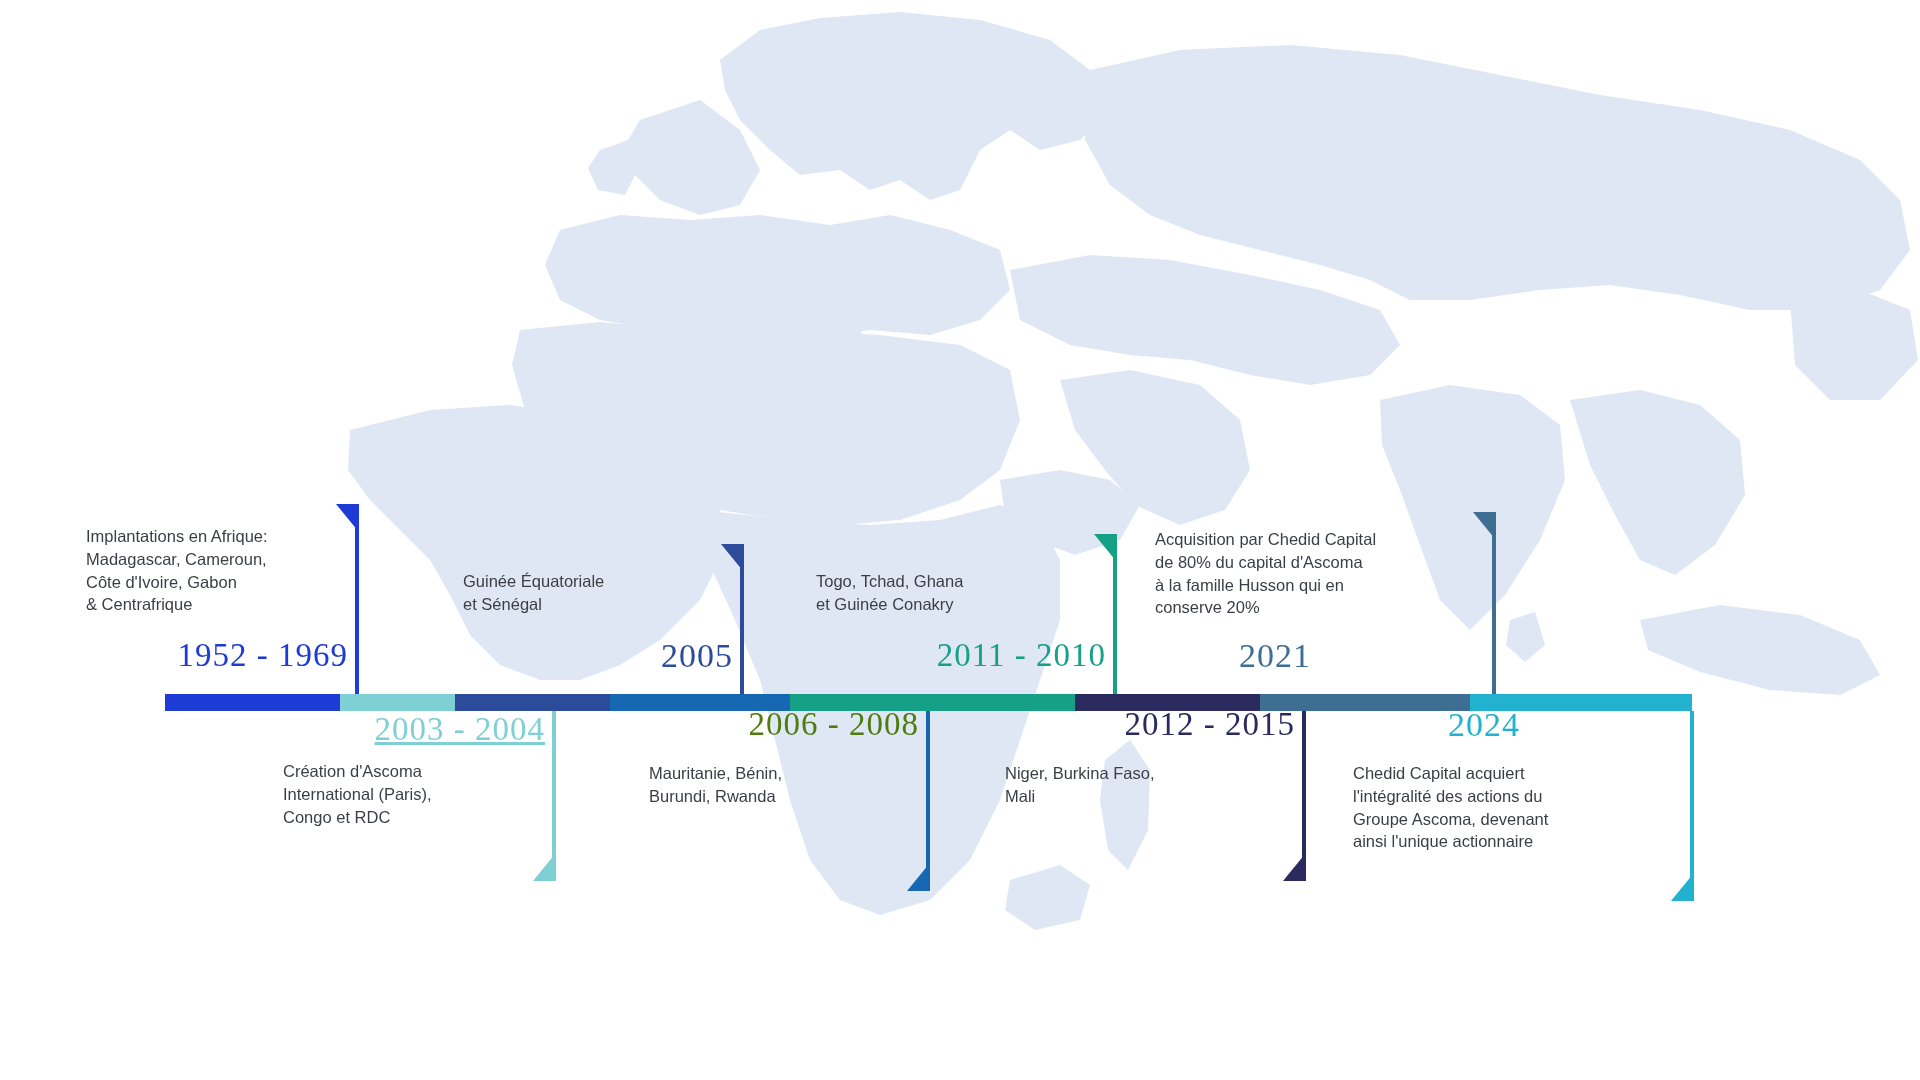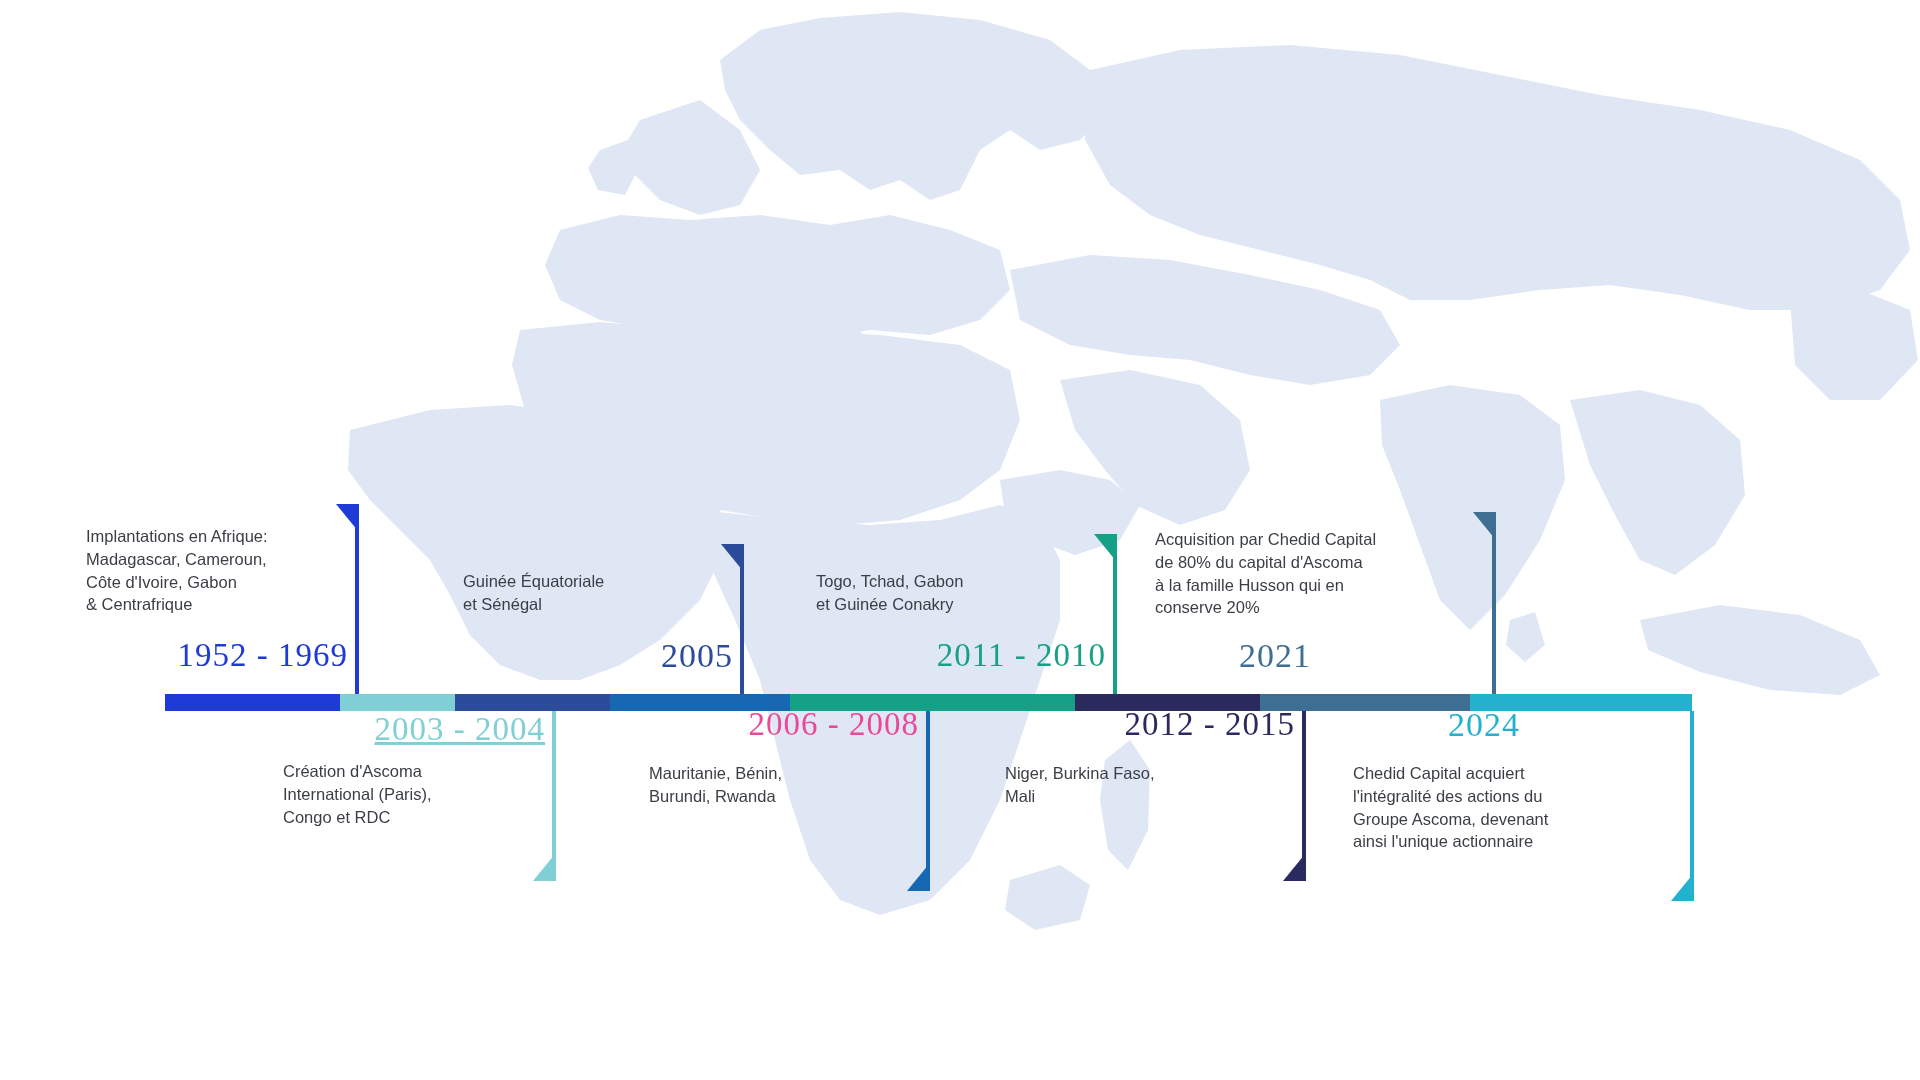--- a/index.html
+++ b/index.html
@@ -145,29 +145,29 @@
       <div class="ms" style="left: 0px; top: 0px;">
         <div class="stem" style="left: 740px; background: rgb(44, 75, 155); top: 544px; height: 150px;"></div>
         <div class="flag" style="left: 721px; top: 544px; border-right: 22px solid rgb(44, 75, 155); border-bottom: 27px solid transparent; width: 0px; height: 0px;"></div>
         <div class="year" style="color: rgb(44, 75, 155); top: 637px; left: 313px; width: 420px; text-align: right;">2005</div>
         <div class="desc" style="top: 570px; left: 463px; width: 270px;">Guinée Équatoriale
 et Sénégal</div>
       </div>
       <div class="ms" style="left: 0px; top: 0px;">
         <div class="stem" style="left: 926px; background: rgb(22, 104, 179); top: 711px; height: 180px;"></div>
         <div class="flag" style="left: 907px; top: 864px; border-right: 22px solid rgb(22, 104, 179); border-top: 27px solid transparent; width: 0px; height: 0px;"></div>
-        <div class="year sm" style="color: #ec4899; top: 706px; left: 499px; width: 420px; text-align: right;">2006 - 2008</div>
+        <div class="year sm" style="color: #4d7c0f; top: 706px; left: 499px; width: 420px; text-align: right;">2006 - 2008</div>
         <div class="desc" style="top: 762px; left: 649px; width: 270px;">Mauritanie, Bénin,
 Burundi, Rwanda</div>
       </div>
       <div class="ms" style="left: 0px; top: 0px;">
         <div class="stem" style="left: 1113px; background: rgb(22, 160, 133); top: 534px; height: 160px;"></div>
         <div class="flag" style="left: 1094px; top: 534px; border-right: 22px solid rgb(22, 160, 133); border-bottom: 27px solid transparent; width: 0px; height: 0px;"></div>
         <div class="year sm" style="color: rgb(22, 160, 133); top: 637px; left: 686px; width: 420px; text-align: right;">2011 - 2010</div>
-        <div class="desc" style="top: 570px; left: 816px; width: 290px;">Togo, Tchad, Gabon
+        <div class="desc" style="top: 570px; left: 816px; width: 290px;">Togo, Tchad, Ghana
 et Guinée Conakry</div>
       </div>
       <div class="ms" style="left: 0px; top: 0px;">
         <div class="stem" style="left: 1302px; background: rgb(43, 42, 94); top: 711px; height: 170px;"></div>
         <div class="flag" style="left: 1283px; top: 854px; border-right: 22px solid rgb(43, 42, 94); border-top: 27px solid transparent; width: 0px; height: 0px;"></div>
         <div class="year sm" style="color: rgb(43, 42, 94); top: 706px; left: 875px; width: 420px; text-align: right;">2012 - 2015</div>
         <div class="desc" style="top: 762px; left: 1005px; width: 290px;">Niger, Burkina Faso,
 Mali</div>
       </div>
       <div class="ms" style="left: 0px; top: 0px;">

